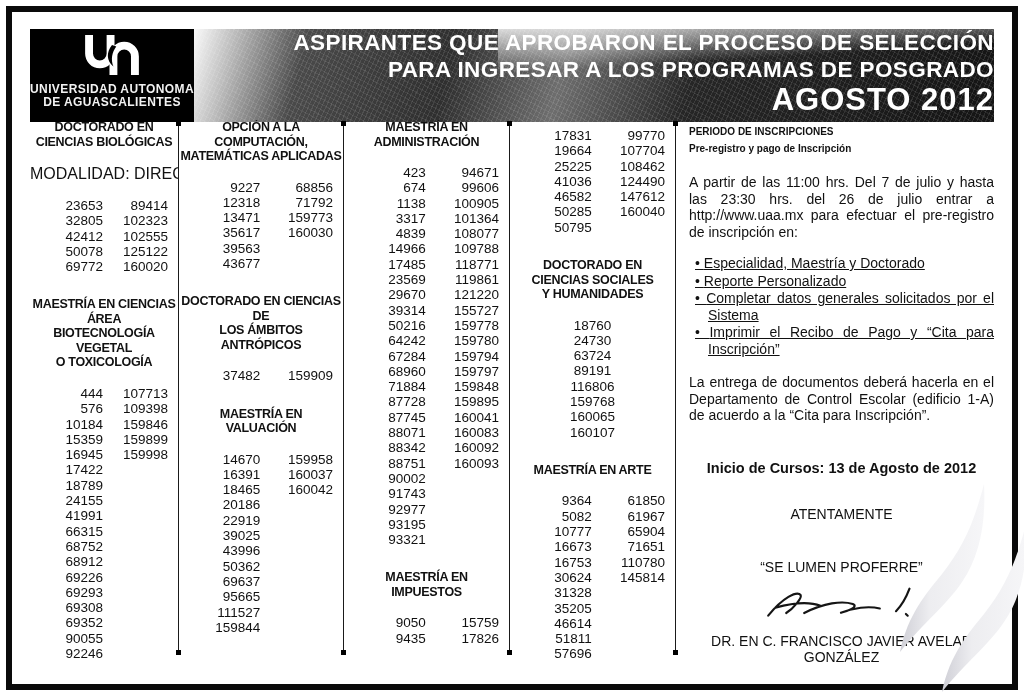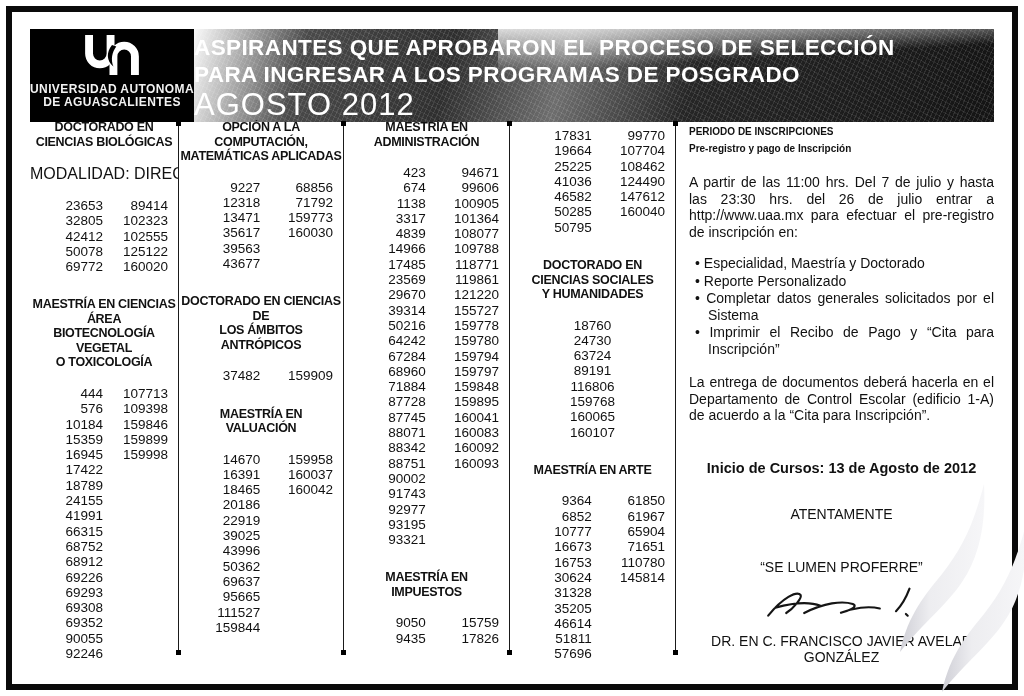--- a/index.html
+++ b/index.html
@@ -18,23 +18,23 @@
   .title-area { flex:1; position:relative; overflow:hidden; background:
       linear-gradient(104deg, #fafafa 0%, #bdbdbd 5%, #4a4a4a 14%, #2f2f2f 32%, #6e6e6e 46%, #262626 62%, #141414 100%);
   }
   .title-area .mesh { position:absolute; inset:0; background:
       repeating-linear-gradient(115deg, rgba(255,255,255,.10) 0 1px, rgba(0,0,0,0) 1px 4px),
       repeating-linear-gradient(28deg, rgba(255,255,255,.08) 0 1px, rgba(0,0,0,0) 1px 5px);
   }
   .title-area .shine { position:absolute; left:38%; top:-26px; width:70%; height:54px;
       background:linear-gradient(to bottom, rgba(255,255,255,.95) 0%, rgba(255,255,255,.45) 55%, rgba(255,255,255,0) 100%);
       transform:skewY(-3.5deg); }
-  .title-text { position:relative; z-index:2; text-align:left; color:#fff; padding-top:5px; }
+  .title-text { position:relative; z-index:2; text-align:right; color:#fff; }
   .t-line { font-size:22.5px; font-weight:bold; line-height:27px; letter-spacing:.4px; }
-  .t-year { font-size:31px; font-weight:normal; line-height:33px; letter-spacing:1px; }
+  .t-year { font-size:31px; font-weight:bold; line-height:33px; letter-spacing:1px; }
 
   
   .content { position:absolute; left:30px; top:120px; width:964px; height:540px; display:flex; z-index:3; }
   .col { overflow:hidden; }
   #col1 { width:148px; } #col2 { width:164px; } #col3 { width:165px; } #col4 { width:165px; }
   .divider { width:1px; background:#1a1a1a; position:relative; margin:3px 0 7px 0; flex:none; }
   .divider::before, .divider::after { content:""; position:absolute; left:-2px; width:5px; height:5px; background:#000; }
   .divider::before { top:-2px; } .divider::after { bottom:-2px; }
 
   .section + .section { margin-top:23px; }
@@ -45,21 +45,21 @@
   .num.a { padding-right:4px; } .num.b { padding-right:10px; }
   .num-grid.single { grid-template-columns:1fr; }
   .num-grid.single .num { text-align:center; padding:0; }
   #col4 .section:first-child .num-grid { margin-top:8px; }
 
   
   .info { flex:1; padding-left:13px; padding-top:3px; font-size:14px; line-height:16.5px; position:relative; z-index:6; }
   .info-h { font-weight:bold; font-size:10px; line-height:17px; }
   .just { text-align:justify; margin-top:17px; }
   #bullets { list-style:none; margin:15px 0 0 6px; }
-  #bullets li { padding-left:13px; text-indent:-13px; text-align:justify; margin-top:1px; }
+  #bullets li { padding-left:13px; text-indent:-13px; text-align:justify; margin-top:1px;text-decoration:underline; }
   #bullets li::before { content:"\2022\00a0"; }
   .start { font-weight:bold; font-size:14.5px; text-align:center; margin-top:36px; }
   .centered { text-align:center;margin-top:36px; }
   .atent { margin-top:30px; }
   .sig-wrap { text-align:center; margin:6px 0 2px 0; }
   .name-block { margin-top:2px; }
   .date-line { margin-top:14px; }
 
   
   .watermark { position:absolute; right:-6px; bottom:0px; width:138px; height:212px; z-index:5; }
@@ -335,21 +335,21 @@
             <div class="num a">160107</div>
           </div>
         </div>
         <div class="section">
           <div class="sec-heading">
             <div>MAESTRÍA EN ARTE</div>
           </div>
           <div class="num-grid">
             <div class="num a">9364</div>
             <div class="num b">61850</div>
-            <div class="num a">6852</div>
+            <div class="num a">5082</div>
             <div class="num b">61967</div>
             <div class="num a">10777</div>
             <div class="num b">65904</div>
             <div class="num a">16673</div>
             <div class="num b">71651</div>
             <div class="num a">16753</div>
             <div class="num b">110780</div>
             <div class="num a">30624</div>
             <div class="num b">145814</div>
             <div class="num a">31328</div>

